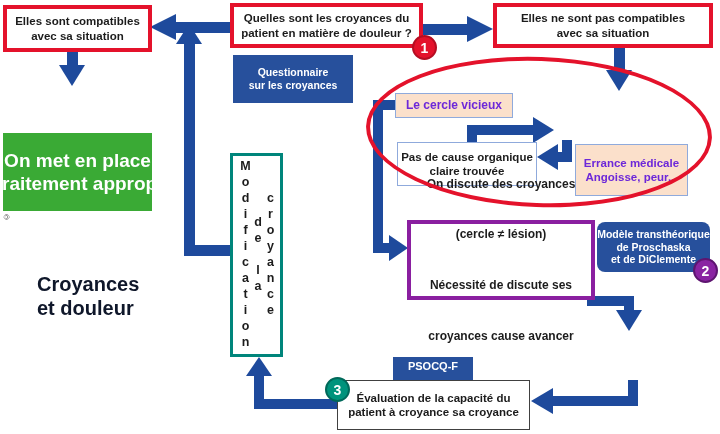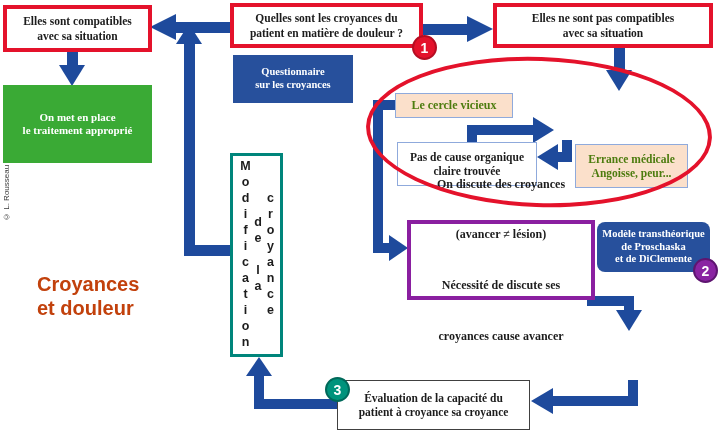--- a/index.html
+++ b/index.html
@@ -1,34 +1,34 @@
 <!DOCTYPE html>
 <html><head>
 <meta charset="utf-8">
 <style>
   html,body{margin:0;padding:0;background:#ffffff;}
   #stage{
     position:relative;width:720px;height:434px;background:#ffffff;
     font-family:"Liberation Sans", sans-serif;overflow:hidden;
   }
   .box{position:absolute;display:flex;flex-direction:column;justify-content:center;
-       align-items:center;text-align:center;background:#fff;z-index:2;box-sizing:border-box;font-family:Liberation Serif, serif;}
+       align-items:center;text-align:center;background:#fff;z-index:2;box-sizing:border-box;}
   .ln{display:block;white-space:nowrap;line-height:1.22;}
   .redborder{border:4px solid #e4122b;}
   .purpleborder{border:4px solid #8a1fa0;gap:36px;}
   .tealborder{border:1px solid #404040;}
   .thinblue{border:1.5px solid #8faadc;}
   .navyfill{background:#27509c;color:#ffffff;}
   .peach{background:#fbe0cb;}
-  .redtext{color:#4d7c0f;}
+  .redtext{color:#6d28d9;}
   .blk{color:#1c1c1c;font-weight:bold;}
   .w{color:#fff;font-weight:bold;}
   .t12{font-size:11.5px;}
   .t11{font-size:10.5px;}
-  .t13{font-size:11px;}
+  .t13{font-size:19px;margin-top:48px;}
   
   .sh{position:absolute;background:#1e4a9c;z-index:1;}
   .head{position:absolute;width:0;height:0;z-index:1;}
   .h-left{border-top:13px solid transparent;border-bottom:13px solid transparent;border-right:26px solid #1e4a9c;}
   .h-right{border-top:13px solid transparent;border-bottom:13px solid transparent;border-left:26px solid #1e4a9c;}
   .h-up{border-left:13px solid transparent;border-right:13px solid transparent;border-bottom:20px solid #1e4a9c;}
   .h-down{border-left:13px solid transparent;border-right:13px solid transparent;border-top:21px solid #1e4a9c;}
   
   #vicious-ellipse{position:absolute;left:366px;top:57px;width:346px;height:150px;
     border:4px solid #e4122b;border-radius:50%;transform:rotate(2deg);
@@ -43,21 +43,21 @@
     background:#fff;border:3px solid #00857b;z-index:2;box-sizing:border-box;
     display:flex;flex-direction:row;justify-content:space-between;padding:3px 6px;}
   .vcol{writing-mode:vertical-lr;text-orientation:upright;letter-spacing:2px;
     font-weight:bold;font-size:12.5px;color:#1c1c1c;line-height:1;}
   .vc1{align-self:flex-start;}
   .vc2{align-self:center;}
   .vc3{align-self:center;}
   #copyright{position:absolute;left:2px;top:163px;height:58px;width:12px;
     writing-mode:vertical-rl;transform:rotate(180deg);font-size:8px;color:#3a3a3a;}
   #page-title{position:absolute;left:37px;top:272px;font-size:20px;font-weight:bold;
-    color:#c2410c;line-height:1.25;}
+    color:#0f172a;line-height:1.25;}
   #model-box{border-radius:8px;}
   #psocq-tab{z-index:1;}
 </style>
 </head>
 <body>
 
 <div id="stage">
 
   <div class="sh" style="left:176px;top:22px;width:54px;height:11px;"></div>
   <div class="head h-left" style="left:150px;top:14px;"></div>
@@ -131,45 +131,48 @@
   <div class="box peach thinblue redtext" style="left:395px;top:93px;width:118px;height:25px;font-weight:bold;font-size:12px;">
     <span class="ln">Le cercle vicieux</span>
   </div>
 
 
   <div class="box thinblue t12 blk" style="left:397px;top:142px;width:140px;height:44px;">
     <span class="ln">Pas de cause organique</span>
     <span class="ln">claire trouvée</span>
   </div>
 
-  <div class="box peach thinblue redtext t12" style="left:575px;top:144px;width:113px;height:44px;font-weight:bold;">
+  <div class="box peach thinblue redtext t12" style="left:575px;top:144px;width:113px;height:52px;font-weight:bold;">
     <span class="ln">Errance médicale</span>
     <span class="ln">Angoisse, peur...</span>
   </div>
 
   <div id="modification-box">
     <span class="vcol vc1">Modification</span>
     <span class="vcol vc2">de la</span>
     <span class="vcol vc3">croyance</span>
   </div>
 
   <div class="box purpleborder t12 blk" style="left:407px;top:220px;width:188px;height:80px;font-size:12px;">
     <span class="ln">On discute des croyances</span>
-    <span class="ln">(avancer ≠ lésion)</span>
+    <span class="ln">(cercle ≠ lésion)</span>
     <span class="ln">Nécessité de discute ses</span>
     <span class="ln">croyances cause avancer</span>
   </div>
 
   <div id="model-box" class="box navyfill t11 w" style="left:597px;top:222px;width:113px;height:50px;">
     <span class="ln">Modèle transthéorique</span>
     <span class="ln">de Proschaska</span>
     <span class="ln">et de DiClemente</span>
   </div>
 
 
+  <div id="psocq-tab" class="box navyfill w" style="left:393px;top:357px;width:80px;height:27px;font-size:11px;justify-content:flex-start;padding-top:3px;">
+    <span class="ln">PSOCQ-F</span>
+  </div>
 
   <div class="box tealborder t12 blk" style="left:337px;top:380px;width:193px;height:50px;">
     <span class="ln">Évaluation de la capacité du</span>
     <span class="ln">patient à croyance sa croyance</span>
   </div>
 
   <div id="badge-1" class="badge">
       <span>1</span>
     </div>
   <div id="badge-2" class="badge">

